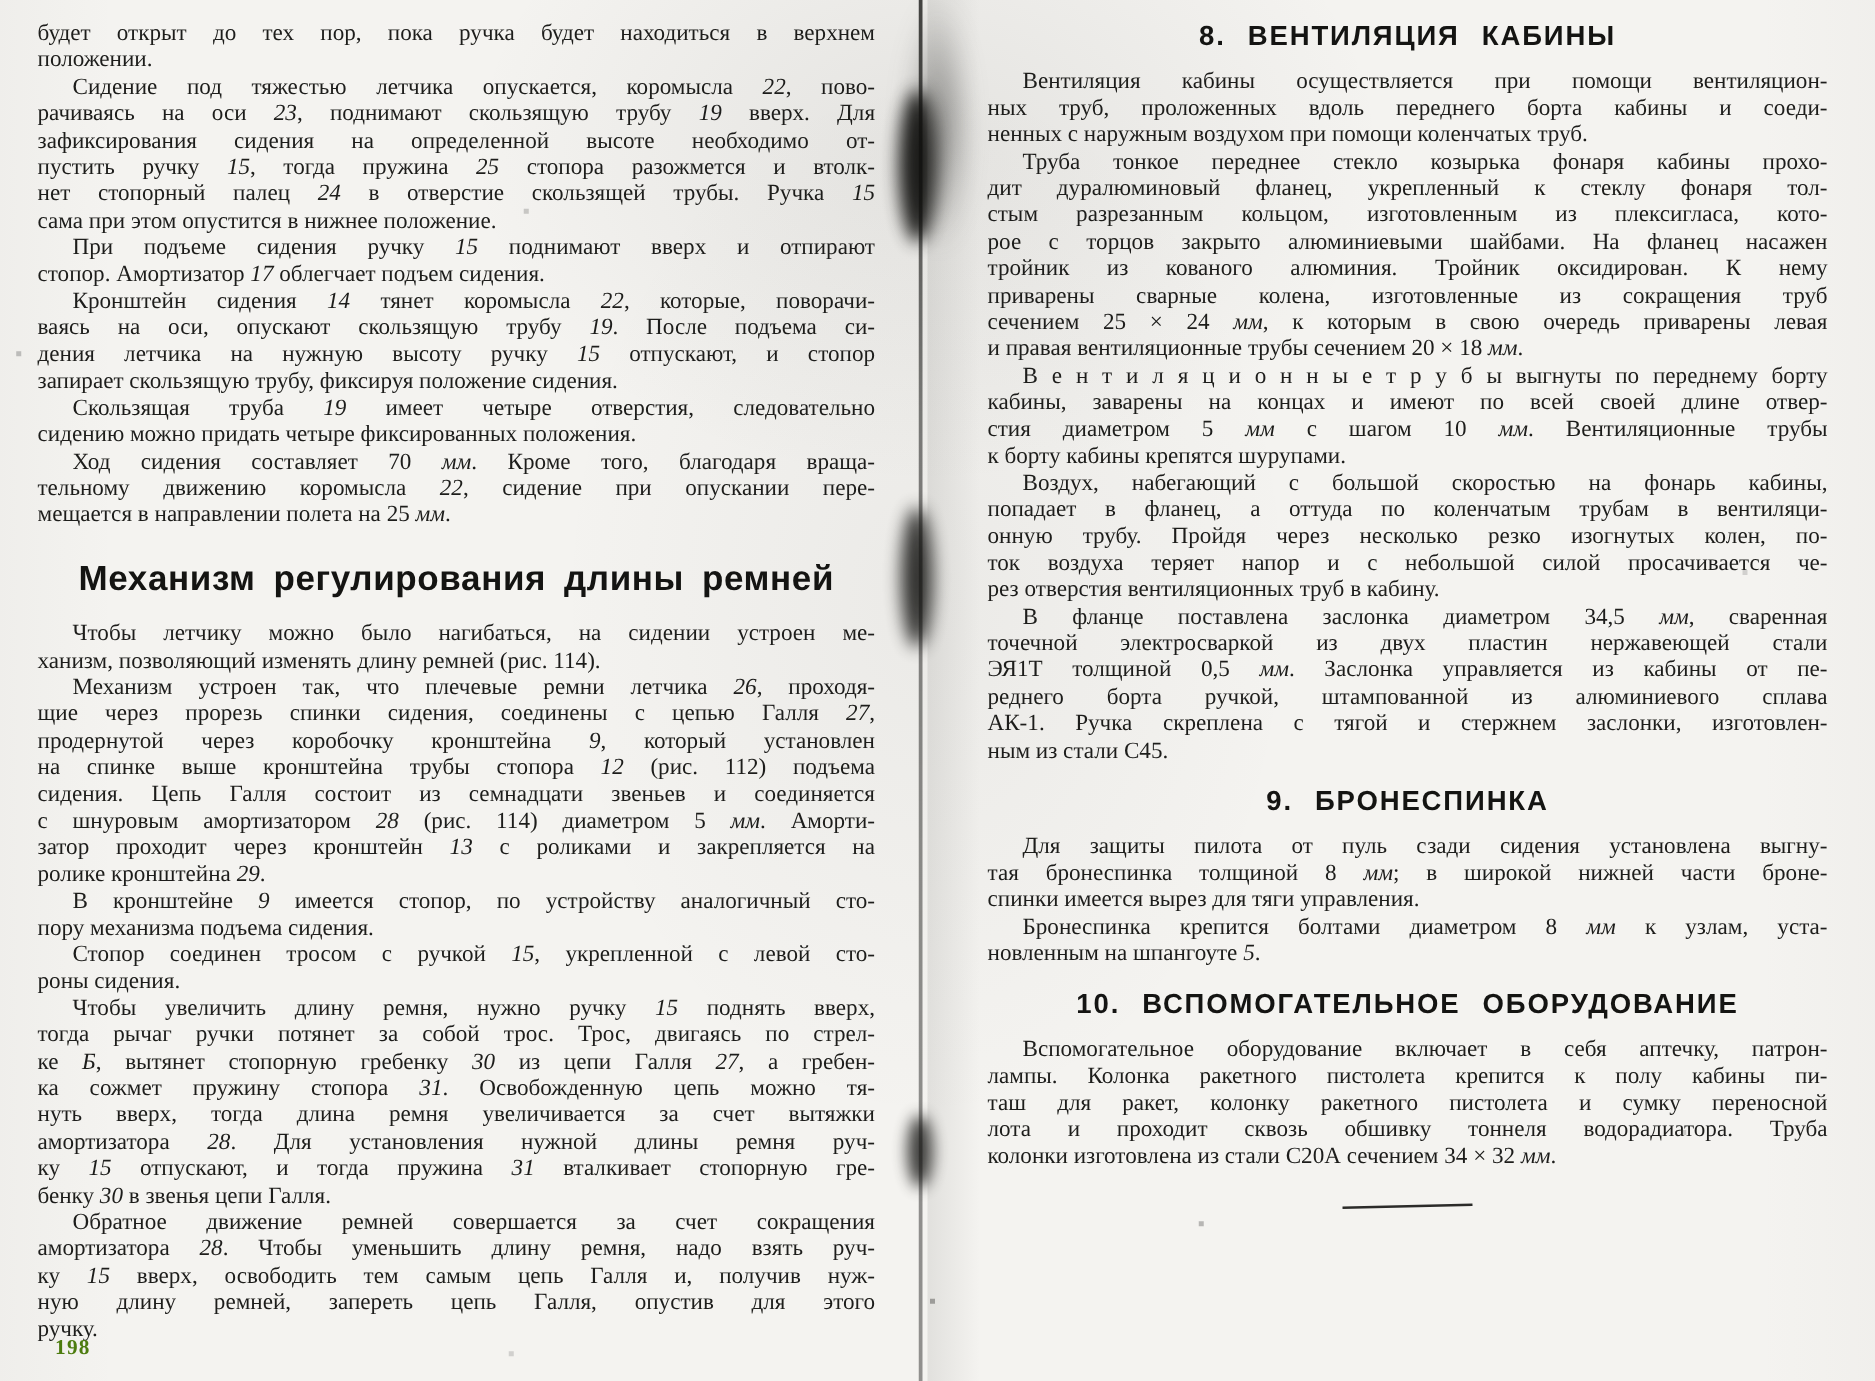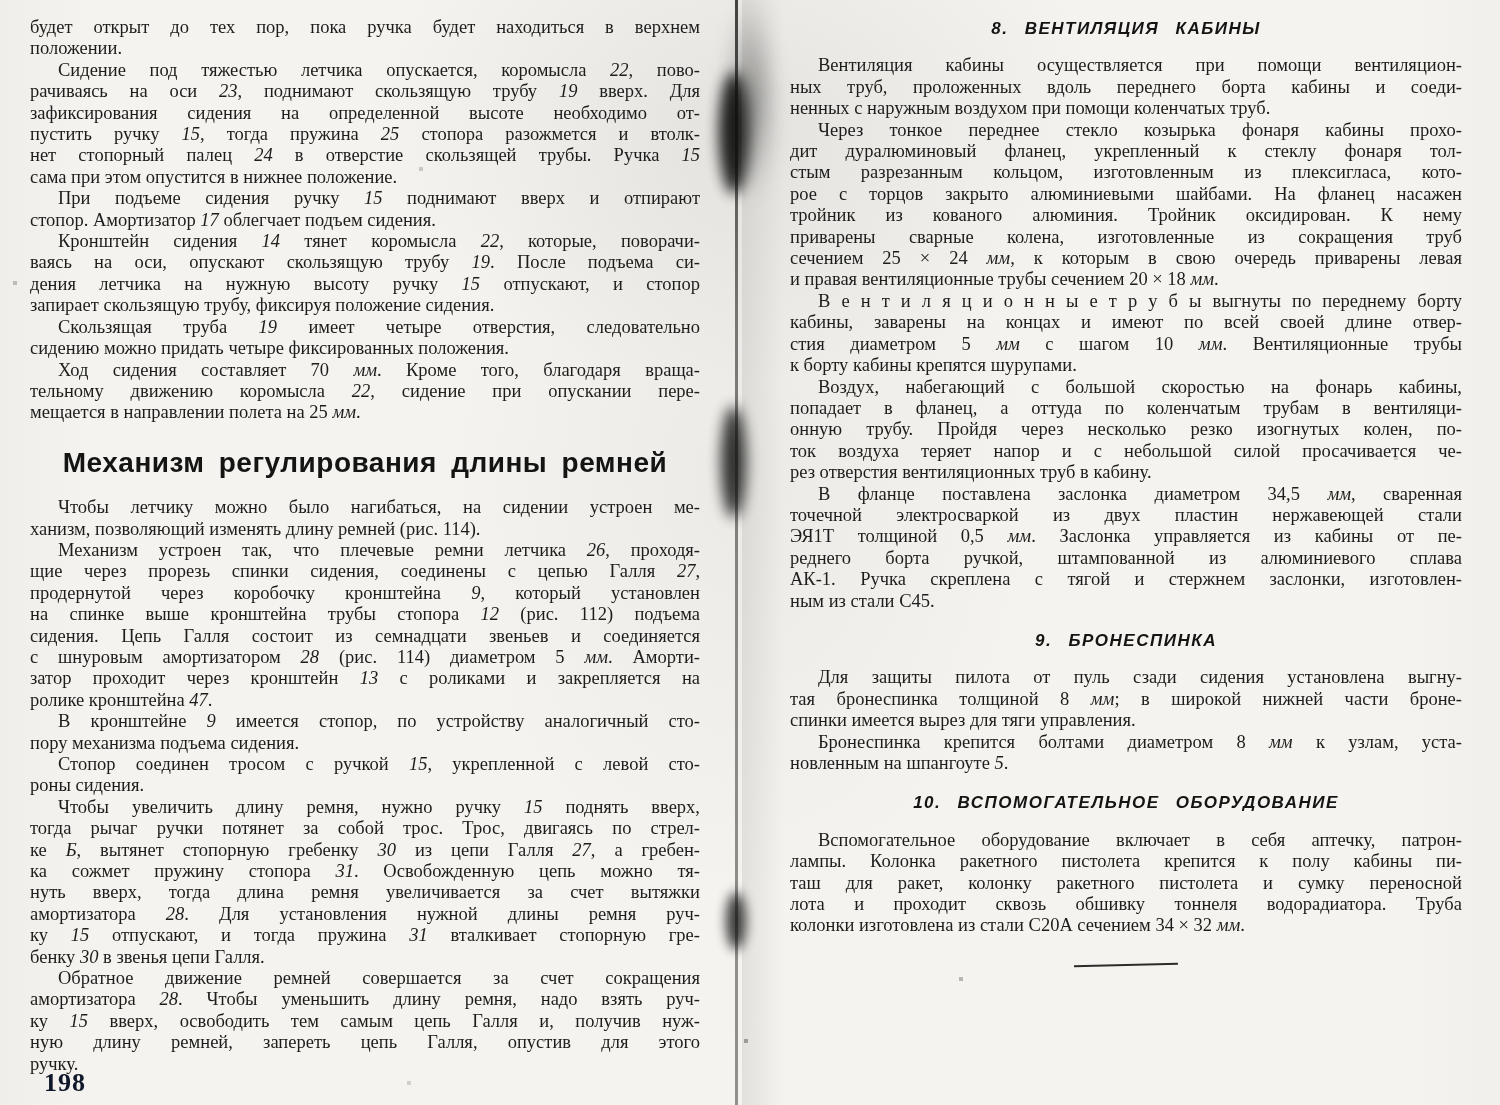--- a/index.html
+++ b/index.html
@@ -14,25 +14,25 @@
   .col{position:absolute;font-family:"Liberation Serif", serif;font-size:18.5px;
        line-height:21.4px;color:#1d1d1b;}
   .col-left{left:30px;top:17px;width:670px;}
   .col-right{left:790px;top:0;width:672px;}
   p.para{margin:0;padding:0;}
   .line{display:block;text-align:justify;text-align-last:justify;white-space:normal;}
   .line.last{text-align-last:auto;}
   .line.indent{text-indent:28px;}
   .heading{font-family:"Liberation Sans", sans-serif;font-weight:bold;text-align:center;
            color:#141412;}
-  .heading.main{font-size:17px;letter-spacing:1.5px;word-spacing:10px;margin:18px 0 16px;font-style:italic;}
+  .heading.main{font-size:22px;letter-spacing:1.5px;word-spacing:10px;margin:18px 0 16px;}
   .heading.sub{font-size:28px;letter-spacing:0.5px;word-spacing:6px;margin:28px 0 24px;}
   .rule{width:104px;border-top:2px solid #2b2b29;margin:27px auto 0;transform:rotate(-1.4deg);}
   .pagenum{position:absolute;left:44px;top:1068px;font-family:"Liberation Serif", serif;
-           font-weight:bold;font-size:26px;color:#0f172a;letter-spacing:1px;}
+           font-weight:bold;font-size:17px;color:#4d7c0f;letter-spacing:1px;}
   
   .binding-line{position:absolute;left:735px;top:0;width:3px;height:1105px;
      background:linear-gradient(to bottom, rgba(25,25,23,0.8), rgba(25,25,23,0.55) 30%,
                 rgba(35,35,33,0.5) 62%, rgba(45,45,43,0.5));
      filter:blur(0.6px);}
   .binding-haze{position:absolute;left:712px;top:-40px;width:76px;height:280px;border-radius:50%;
      background:radial-gradient(closest-side, rgba(60,60,58,0.55), transparent 72%);
      filter:blur(9px);}
   .ink-blob{position:absolute;background:#0e0e0c;border-radius:50%;}
   .blob-1{left:719px;top:72px;width:30px;height:122px;filter:blur(7px);opacity:.92;}
@@ -89,21 +89,21 @@
         <span class="line last">ханизм, позволяющий изменять длину ремней (рис. 114).</span>
       </p>
       <p class="para">
         <span class="line indent">Механизм устроен так, что плечевые ремни летчика <i>26</i>, проходя-</span>
         <span class="line">щие через прорезь спинки сидения, соединены с цепью Галля <i>27</i>,</span>
         <span class="line">продернутой через коробочку кронштейна <i>9</i>, который установлен</span>
         <span class="line">на спинке выше кронштейна трубы стопора <i>12</i> (рис. 112) подъема</span>
         <span class="line">сидения. Цепь Галля состоит из семнадцати звеньев и соединяется</span>
         <span class="line">с шнуровым амортизатором <i>28</i> (рис. 114) диаметром 5 <i>мм</i>. Аморти-</span>
         <span class="line">затор проходит через кронштейн <i>13</i> с роликами и закрепляется на</span>
-        <span class="line last">ролике кронштейна <i>47</i>.</span>
+        <span class="line last">ролике кронштейна <i>29</i>.</span>
       </p>
       <p class="para">
         <span class="line indent">В кронштейне <i>9</i> имеется стопор, по устройству аналогичный сто-</span>
         <span class="line last">пору механизма подъема сидения.</span>
       </p>
       <p class="para">
         <span class="line indent">Стопор соединен тросом с ручкой <i>15</i>, укрепленной с левой сто-</span>
         <span class="line last">роны сидения.</span>
       </p>
       <p class="para">
@@ -126,21 +126,21 @@
     </div>
 
   <div class="col col-right" id="right-col">
       <div class="heading main">8. ВЕНТИЛЯЦИЯ КАБИНЫ</div>
       <p class="para">
         <span class="line indent">Вентиляция кабины осуществляется при помощи вентиляцион-</span>
         <span class="line">ных труб, проложенных вдоль переднего борта кабины и соеди-</span>
         <span class="line last">ненных с наружным воздухом при помощи коленчатых труб.</span>
       </p>
       <p class="para">
-        <span class="line indent">Через тонкое переднее стекло козырька фонаря кабины прохо-</span>
+        <span class="line indent">Труба тонкое переднее стекло козырька фонаря кабины прохо-</span>
         <span class="line">дит дуралюминовый фланец, укрепленный к стеклу фонаря тол-</span>
         <span class="line">стым разрезанным кольцом, изготовленным из плексигласа, кото-</span>
         <span class="line">рое с торцов закрыто алюминиевыми шайбами. На фланец насажен</span>
         <span class="line">тройник из кованого алюминия. Тройник оксидирован. К нему</span>
         <span class="line">приварены сварные колена, изготовленные из сокращения труб</span>
         <span class="line">сечением 25 × 24 <i>мм</i>, к которым в свою очередь приварены левая</span>
         <span class="line last">и правая вентиляционные трубы сечением 20 × 18 <i>мм</i>.</span>
       </p>
       <p class="para">
         <span class="line indent">В е н т и л я ц и о н н ы е  т р у б ы выгнуты по переднему борту</span>

